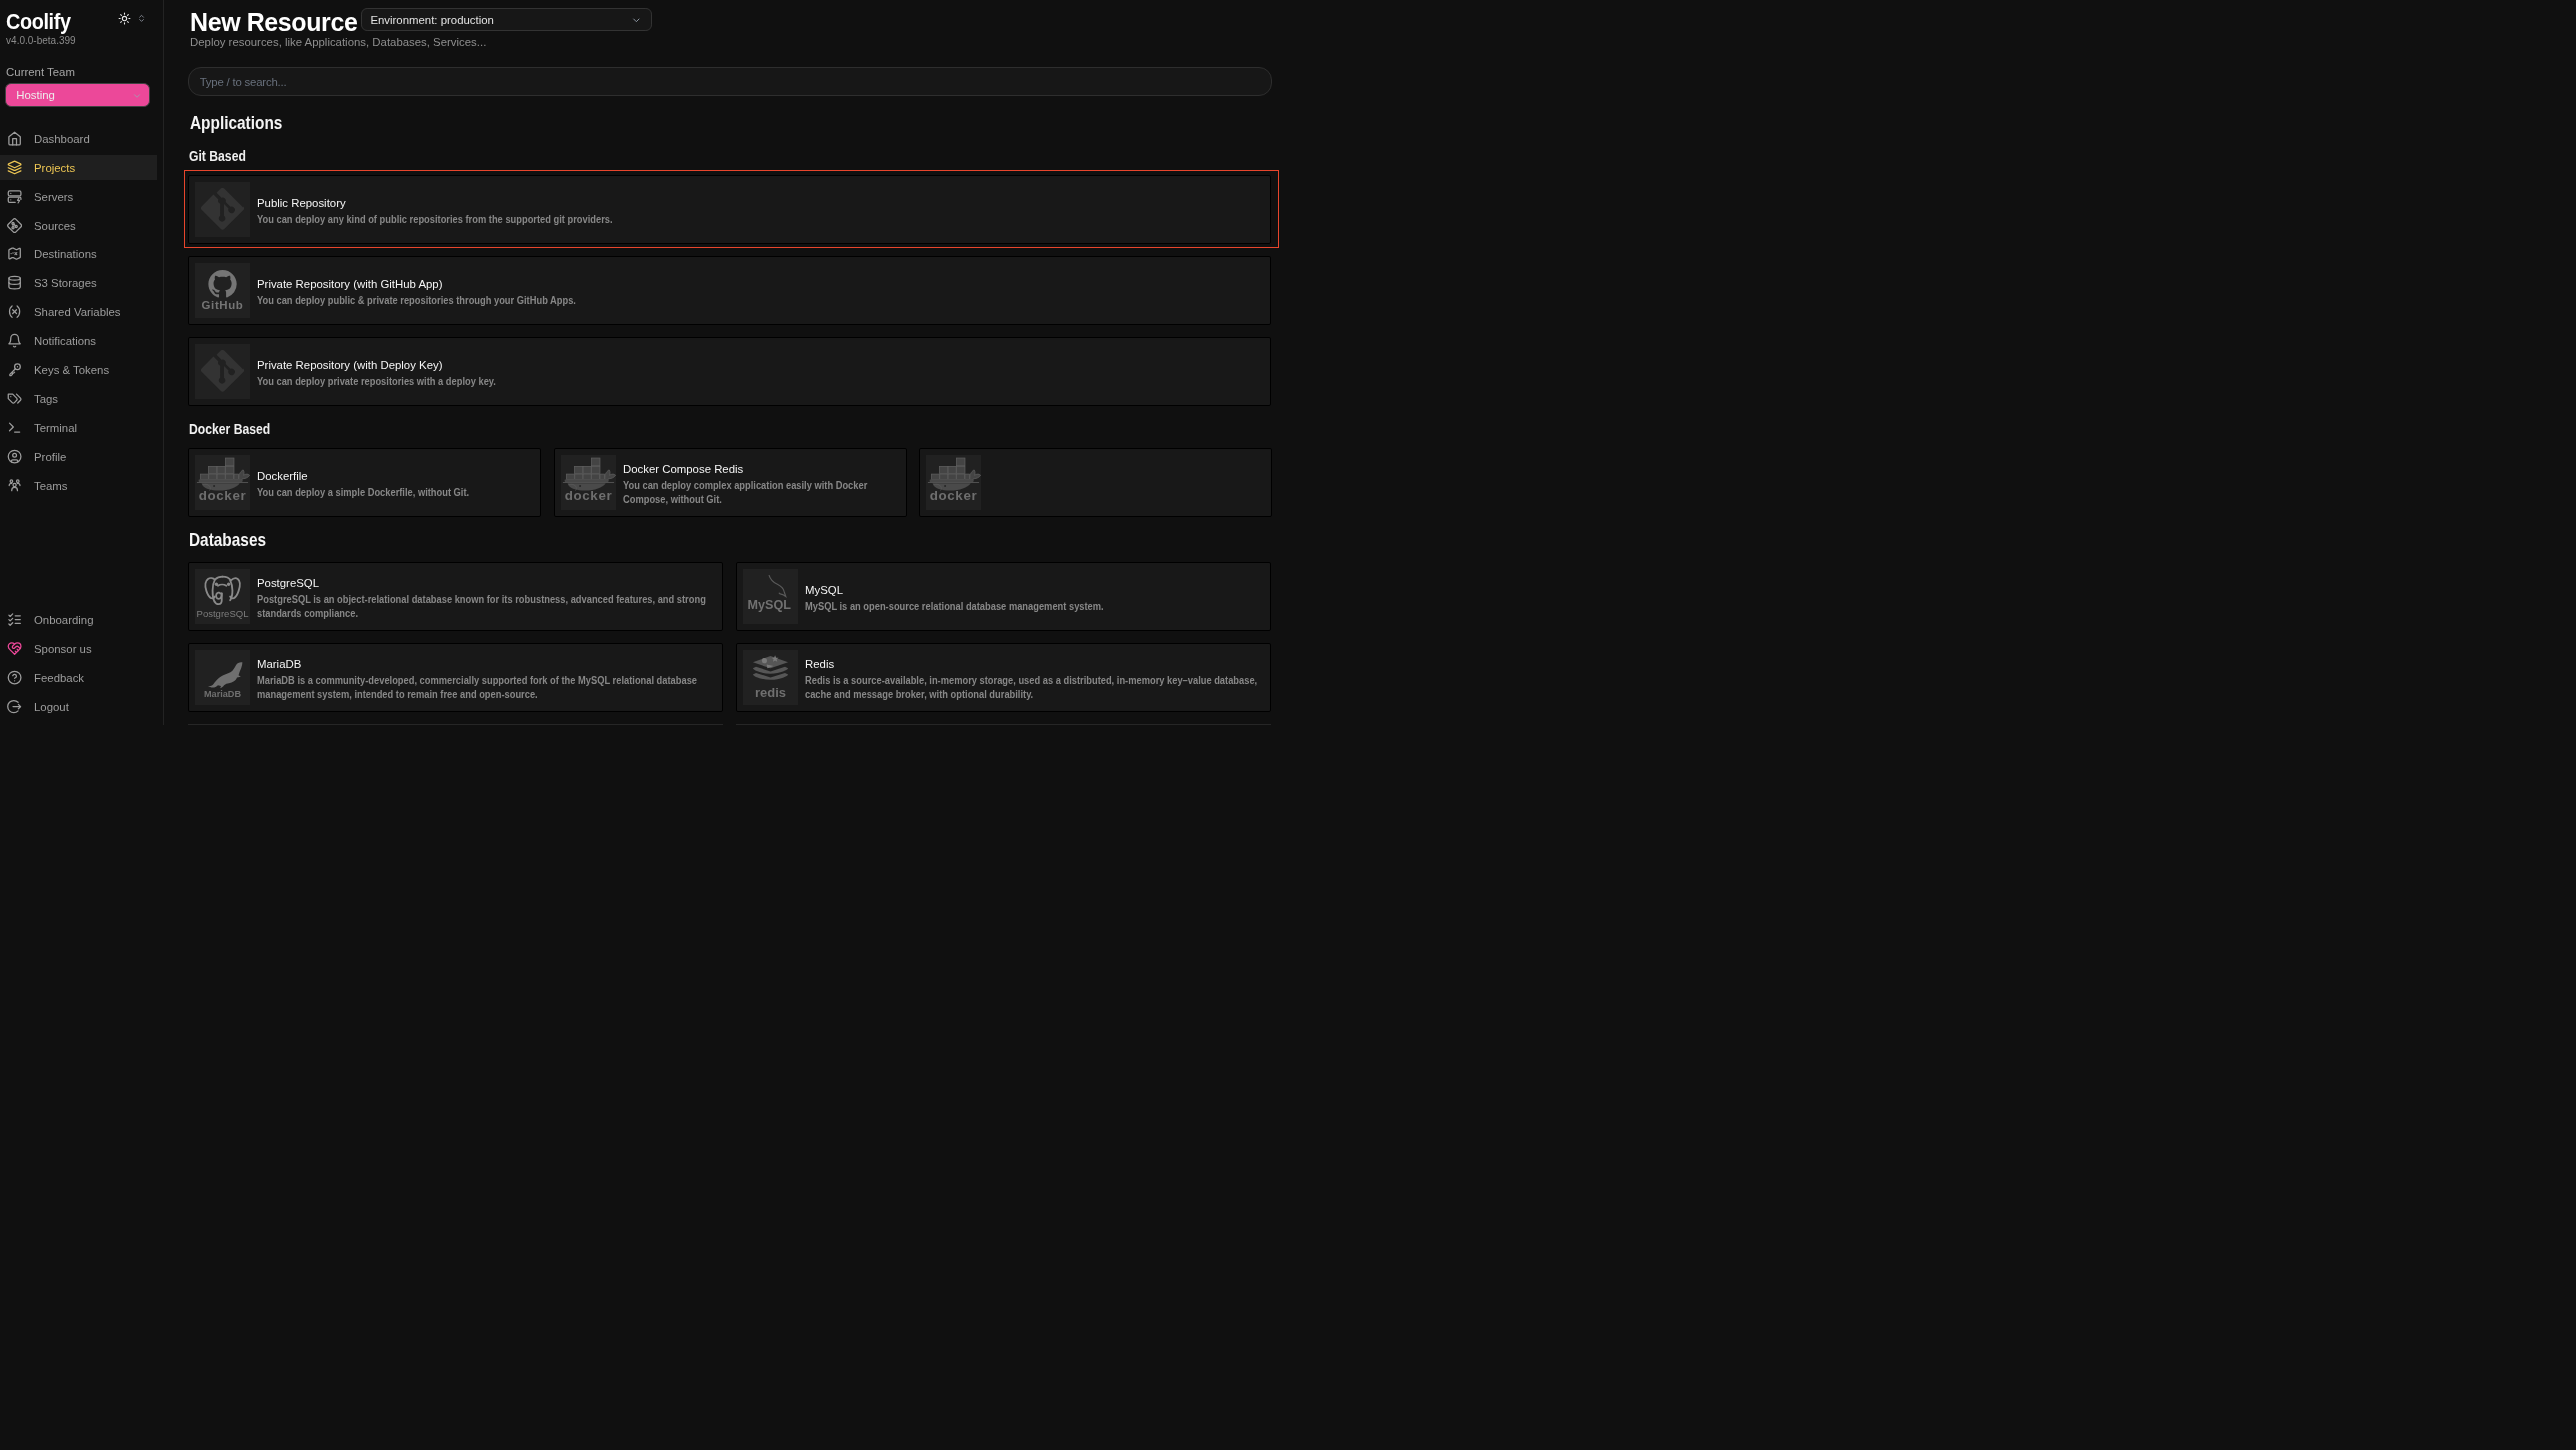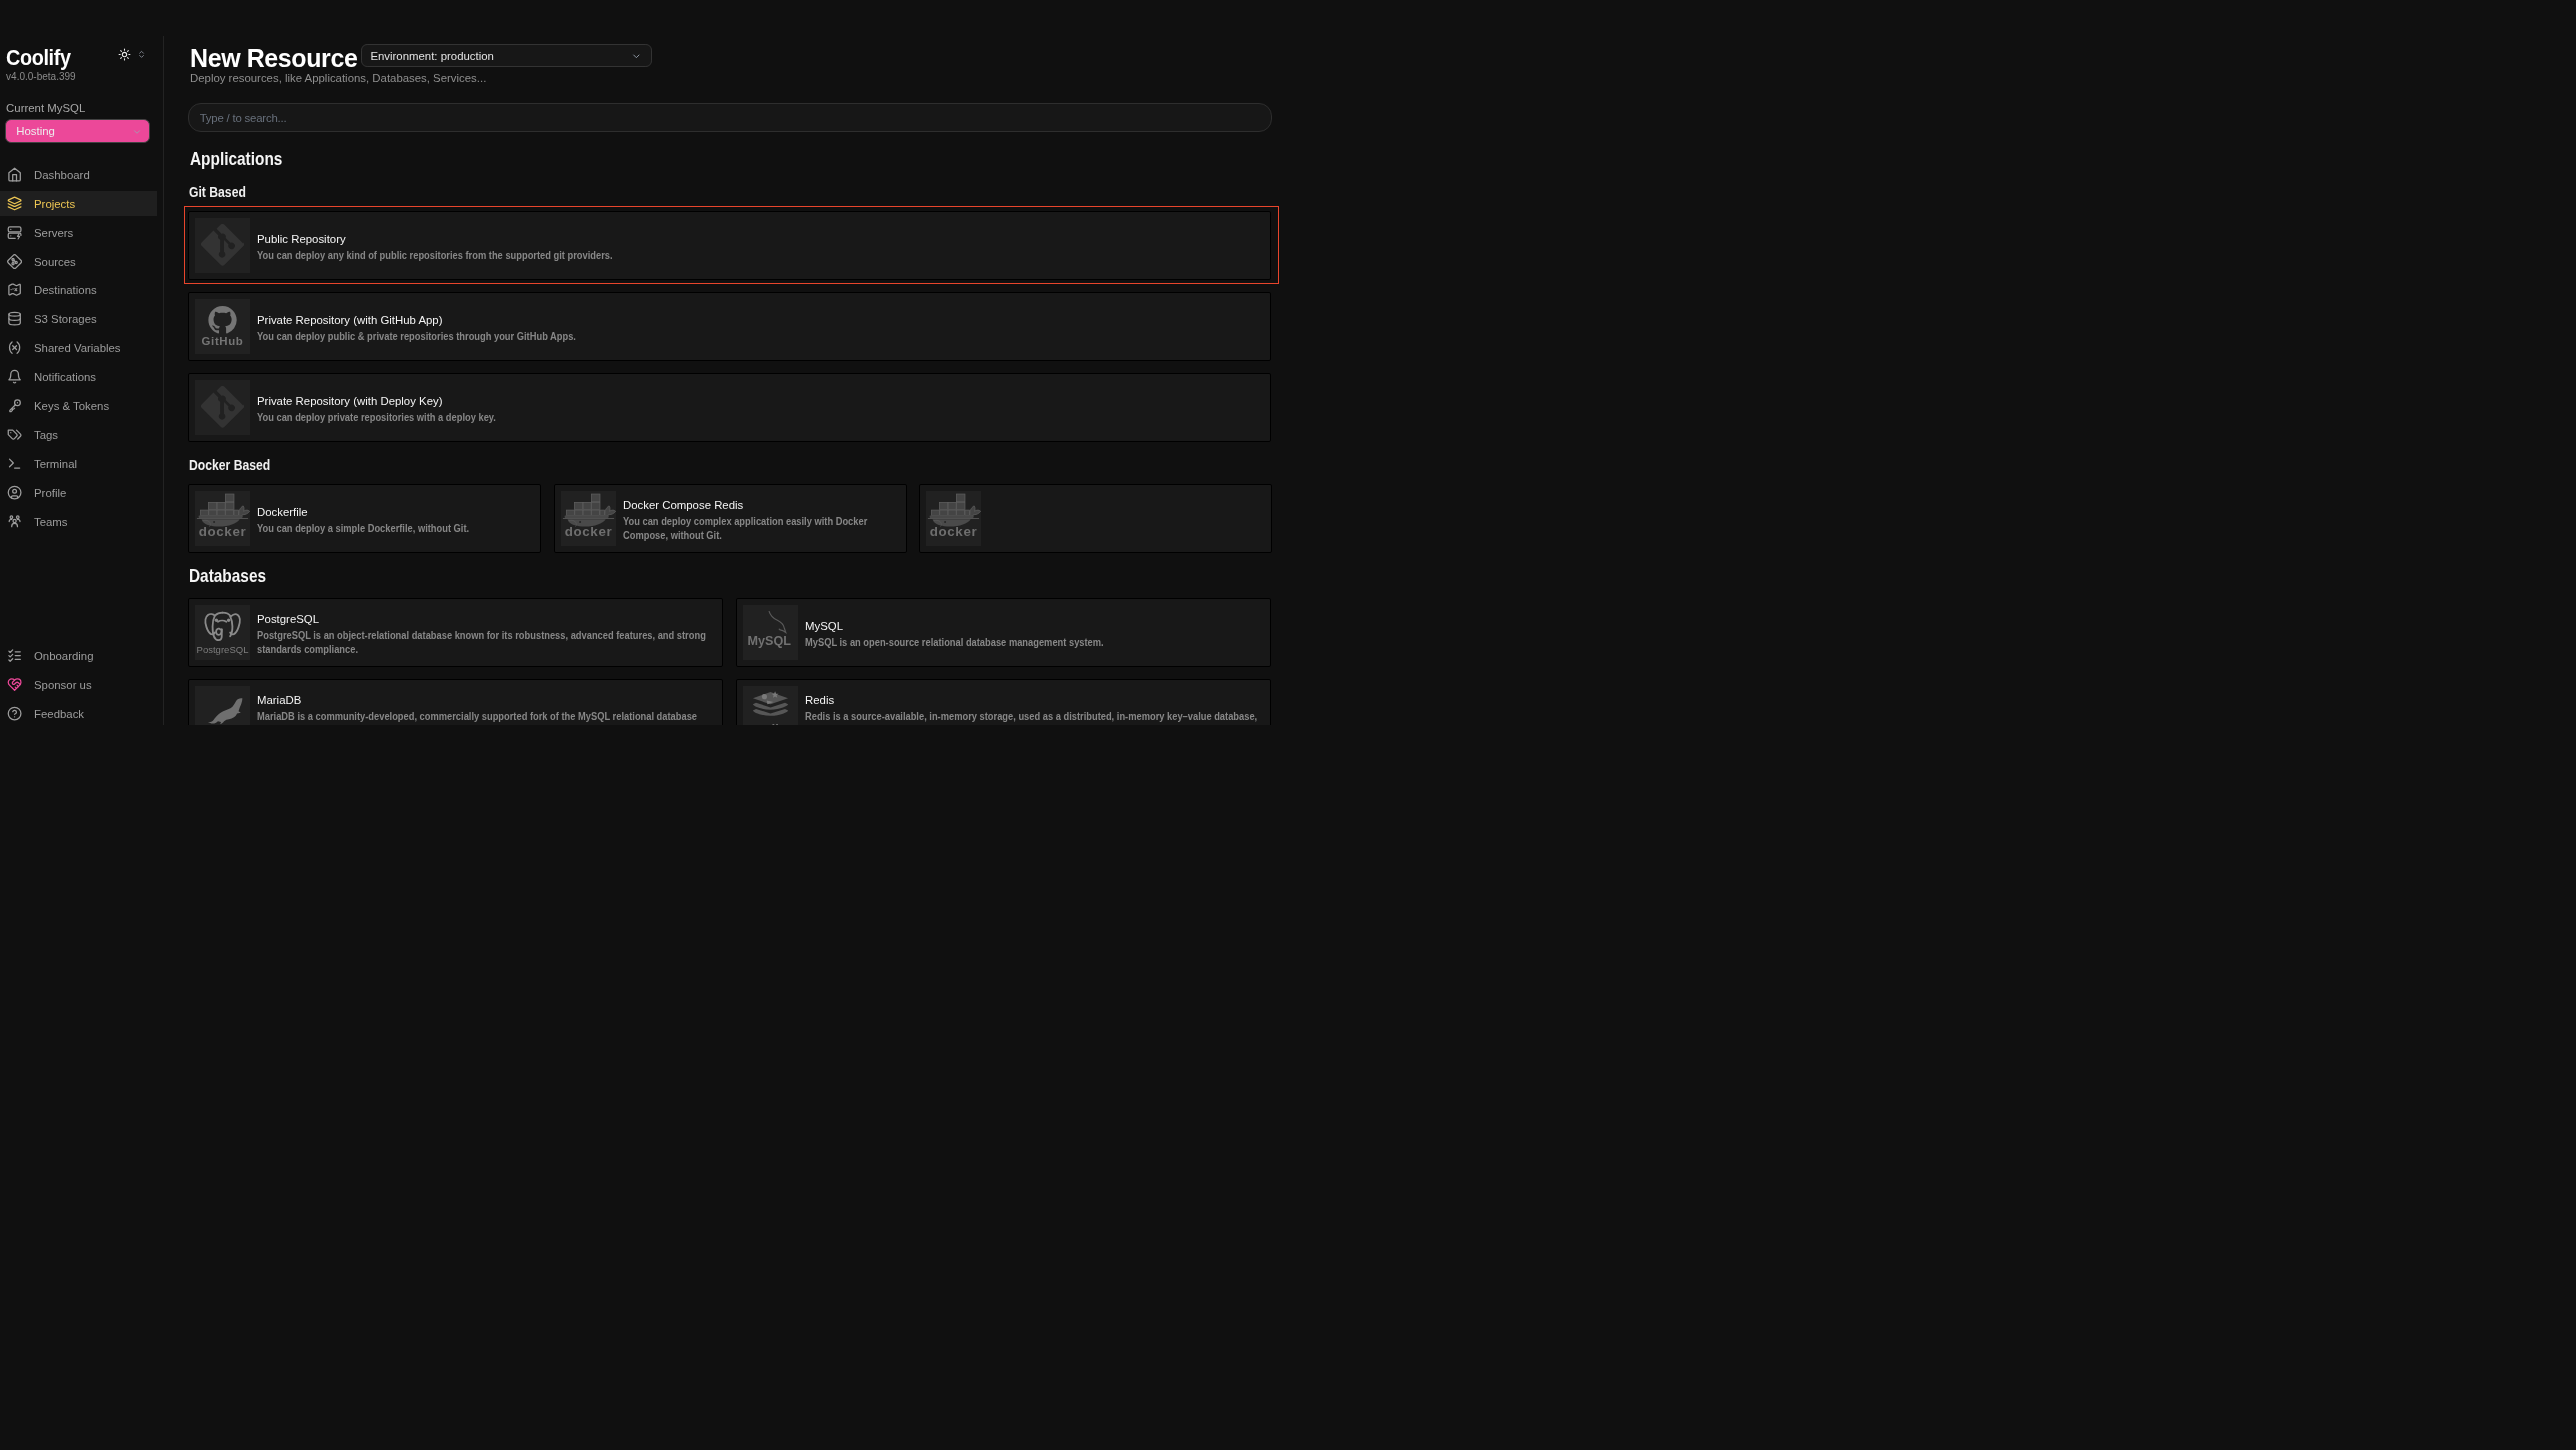--- a/index.html
+++ b/index.html
@@ -1,19 +1,19 @@
 <!DOCTYPE html>
 <html style="font-size:12.2px"><head>
 <meta charset="utf-8">
 <style>
   * { margin:0; padding:0; box-sizing:border-box; }
   html,body { width:1288px; height:725px; background:#101010; overflow:hidden;
     font-family:"Liberation Sans", sans-serif; }
   .abs { position:absolute; }
-  #page { position:relative; width:1288px; height:725px; background:#101010;margin-top:36px; }
+  #page { position:relative; width:1288px; height:725px; background:#101010; }
 
   
   #sidebar { position:absolute; left:0; top:0; width:164px; height:725px;
     border-right:0.8px solid #232323; }
   .logo { left:6.1px; top:7.6px; font-size:22px; font-weight:700; color:#ffffff; line-height:27.4px;
     letter-spacing:-0.4px; transform:scaleX(0.90); transform-origin:left; }
   .ver  { left:6.1px; top:34px; font-size:10px; color:#8b8b8b; line-height:13.7px;}
   .team { left:6.1px; top:65px; font-size:11.4px; color:#a6a6a6; line-height:15.2px;}
   .hsel { left:5.3px; top:83px; width:145px; height:24.4px; background:#ec4899;
     border:0.8px solid #424242; border-radius:6.1px; color:#ededed; font-size:11.4px;
@@ -68,21 +68,21 @@
         <path d="M2 12h2"></path>
         <path d="M20 12h2"></path>
         <path d="m6.34 17.66-1.41 1.41"></path>
         <path d="m19.07 4.93-1.41 1.41"></path>
     </svg>
     <svg class="abs lucide" style="left:137px;top:13px;stroke:#9ca3af;" width="9.1" height="10.7" viewBox="0 0 24 24">
       <path d="m7 9 5-5 5 5"></path>
         <path d="m7 15 5 5 5-5"></path>
     </svg>
     <div class="abs ver">v4.0.0-beta.399</div>
-    <div class="abs team">Current MySQL</div>
+    <div class="abs team">Current Team</div>
     <div class="abs hsel">Hosting
       <svg class="lucide" style="position:absolute;right:7.6px;top:6.9px;stroke:#9aa4b2;" width="10" height="10" viewBox="0 0 24 24">
           <path d="m6 9 6 6 6-6"></path>
         </svg>
     </div>
     <div id="nav">
         <div class="navrow" style="top:126px">
           <svg class="lucide" viewBox="0 0 24 24">
             <path d="m3 9 9-7 9 7v11a2 2 0 0 1-2 2H5a2 2 0 0 1-2-2z"></path>
             <path d="M9 22V12h6v10" fill="none"></path>

